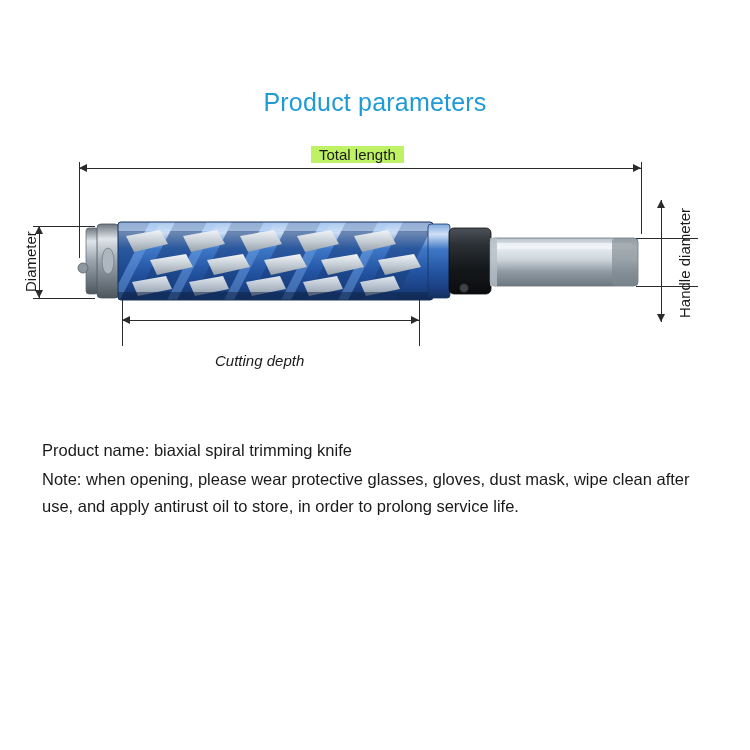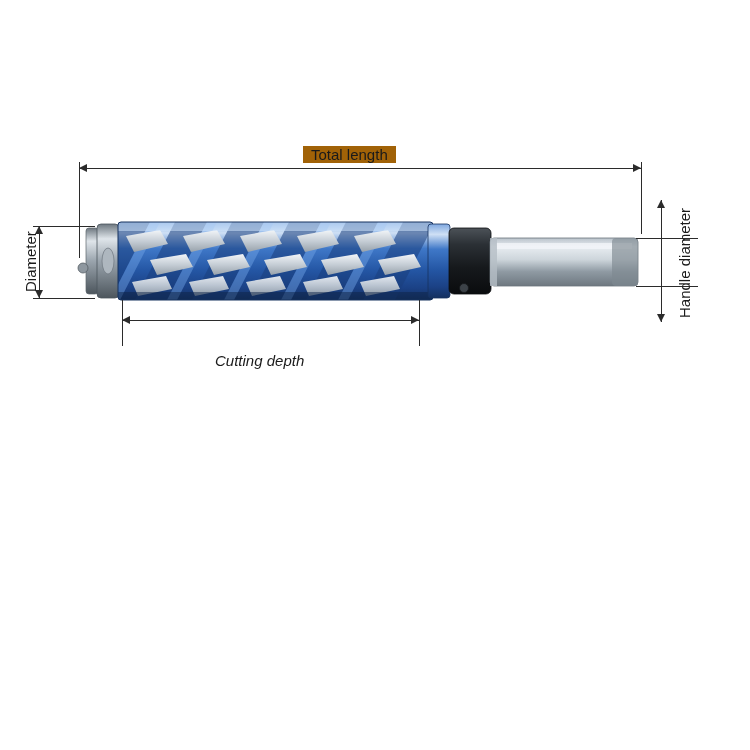--- a/index.html
+++ b/index.html
@@ -118,20 +118,21 @@
     top: 0;
     width: 750px;
     height: 250px;
   }
 </style>
 </head>
 <body>
 
 <div class="page">
 
+  <div class="title">Product parameters</div>
 
   <div class="diagram">
 
     <svg class="bit" viewBox="0 0 750 250">
       <defs>
         <linearGradient id="shankGrad" x1="0" y1="0" x2="0" y2="1">
           <stop offset="0%" stop-color="#b9c2ca"></stop>
           <stop offset="18%" stop-color="#e8edf1"></stop>
           <stop offset="45%" stop-color="#cdd5db"></stop>
           <stop offset="70%" stop-color="#8f9aa3"></stop>
@@ -232,21 +233,21 @@
       <rect x="490" y="98" width="7" height="48" fill="#b5bec6" opacity="0.8"></rect>
     </svg>
 
     <div class="line-v" style="left:79px; top:22px; height:96px;"></div>
 
     <div class="line-v" style="left:641px; top:22px; height:72px;"></div>
 
     <div class="line-h" style="left:79px; top:28px; width:562px;"></div>
     <div class="arr arr-left" style="left:79px; top:24px;"></div>
     <div class="arr arr-right" style="left:633px; top:24px;"></div>
-    <div class="dim-label" style="left:303px; top:20px; background:#a16207; padding:0 8px; transform:translateY(-14px);text-align:center;">Total length</div>
+    <div class="dim-label" style="left:311px; top:20px; background:#bef264; padding:0 8px; transform:translateY(-14px);text-align:center;">Total length</div>
 
     <div class="line-h" style="left:33px; top:86px; width:62px;"></div>
     <div class="line-h" style="left:33px; top:158px; width:62px;"></div>
     <div class="line-v" style="left:39px; top:86px; height:72px;"></div>
     <div class="arr arr-up" style="left:35px; top:86px;"></div>
     <div class="arr arr-down" style="left:35px; top:150px;"></div>
     <div class="dim-label vertical" style="left:22px; top:82px; height:80px;">Diameter</div>
 
     <div class="line-h" style="left:636px; top:98px; width:62px;"></div>
     <div class="line-h" style="left:636px; top:146px; width:62px;"></div>
@@ -257,15 +258,17 @@
 
     <div class="line-v" style="left:122px; top:160px; height:46px;"></div>
     <div class="line-v" style="left:419px; top:160px; height:46px;"></div>
     <div class="line-h" style="left:122px; top:180px; width:297px;"></div>
     <div class="arr arr-left" style="left:122px; top:176px;"></div>
     <div class="arr arr-right" style="left:411px; top:176px;"></div>
     <div class="dim-label" style="left:215px; top:212px;font-style:italic;">Cutting depth</div>
   </div>
 
   <div class="specs">
+    <div class="row">Product name: biaxial spiral trimming knife</div>
+    <div class="note">Note: when opening, please wear protective glasses, gloves, dust mask, wipe clean after use, and apply antirust oil to store, in order to prolong service life.</div>
   </div>
 
 </div>
 
 </body></html>

